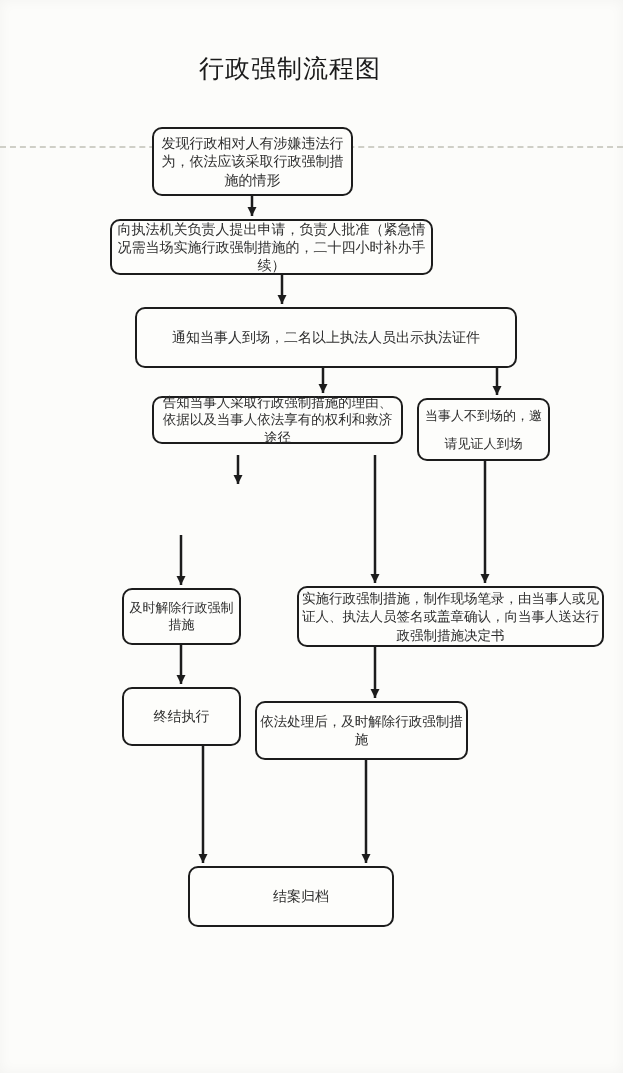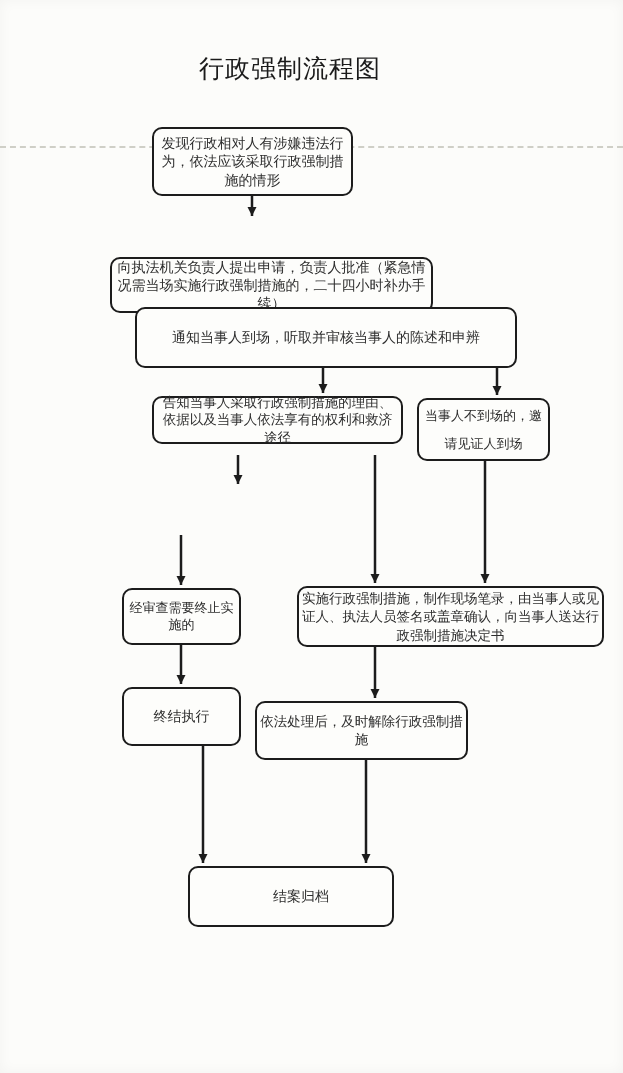--- a/index.html
+++ b/index.html
@@ -44,21 +44,21 @@
     align-items:center;
     justify-content:center;
     text-align:center;
     color:#2e2e2e;
     font-size:14px;
     line-height:1.3;
     padding:2px 3px;
     z-index:3;
   }
   .n1{left:152px;top:127px;width:201px;height:69px;}
-  .n2{left:110px;top:219px;width:323px;height:56px;margin-top:38px;}
+  .n2{left:110px;top:219px;width:323px;height:56px;}
   .n3{left:135px;top:307px;width:382px;height:61px;}
   .n4{left:152px;top:396px;width:251px;height:48px;font-size:13.5px;}
   .n5{left:417px;top:398px;width:133px;height:63px;font-size:13px;line-height:2.1;}
   .n6{left:122px;top:487px;width:240px;height:49px;}
   .n7{left:122px;top:588px;width:119px;height:57px;font-size:13px;}
   .n8{left:297px;top:586px;width:307px;height:61px;font-size:13.5px;line-height:1.35;}
   .n9{left:122px;top:687px;width:119px;height:59px;}
   .n10{left:255px;top:701px;width:213px;height:59px;font-size:13.5px;}
   .n11{left:188px;top:866px;width:206px;height:61px;padding-left:23px;}
   svg line{stroke:#1c1c1c;stroke-width:2.5;}
@@ -87,22 +87,22 @@
     <line x1="485" y1="460" x2="485" y2="583" marker-end="url(#arrow)"></line>
     <line x1="181" y1="535" x2="181" y2="585" marker-end="url(#arrow)"></line>
     <line x1="181" y1="644" x2="181" y2="684" marker-end="url(#arrow)"></line>
     <line x1="375" y1="646" x2="375" y2="698" marker-end="url(#arrow)"></line>
     <line x1="203" y1="745" x2="203" y2="863" marker-end="url(#arrow)"></line>
     <line x1="366" y1="759" x2="366" y2="863" marker-end="url(#arrow)"></line>
   </svg>
 
   <div class="node n1">发现行政相对人有涉嫌违法行为，依法应该采取行政强制措施的情形</div>
   <div class="node n2">向执法机关负责人提出申请，负责人批准（紧急情况需当场实施行政强制措施的，二十四小时补办手续）</div>
-  <div class="node n3">通知当事人到场，听取并审核当事人的陈述和申辨</div>
+  <div class="node n3">通知当事人到场，二名以上执法人员出示执法证件</div>
   <div class="node n4">告知当事人采取行政强制措施的理由、依据以及当事人依法享有的权利和救济途径</div>
   <div class="node n5">当事人不到场的，邀请见证人到场</div>
-  <div class="node n7">经审查需要终止实施的</div>
+  <div class="node n7">及时解除行政强制措施</div>
   <div class="node n8">实施行政强制措施，制作现场笔录，由当事人或见证人、执法人员签名或盖章确认，向当事人送达行政强制措施决定书</div>
   <div class="node n9">终结执行</div>
   <div class="node n10">依法处理后，及时解除行政强制措施</div>
   <div class="node n11">结案归档</div>
 
 </div>
 
 </body></html>

